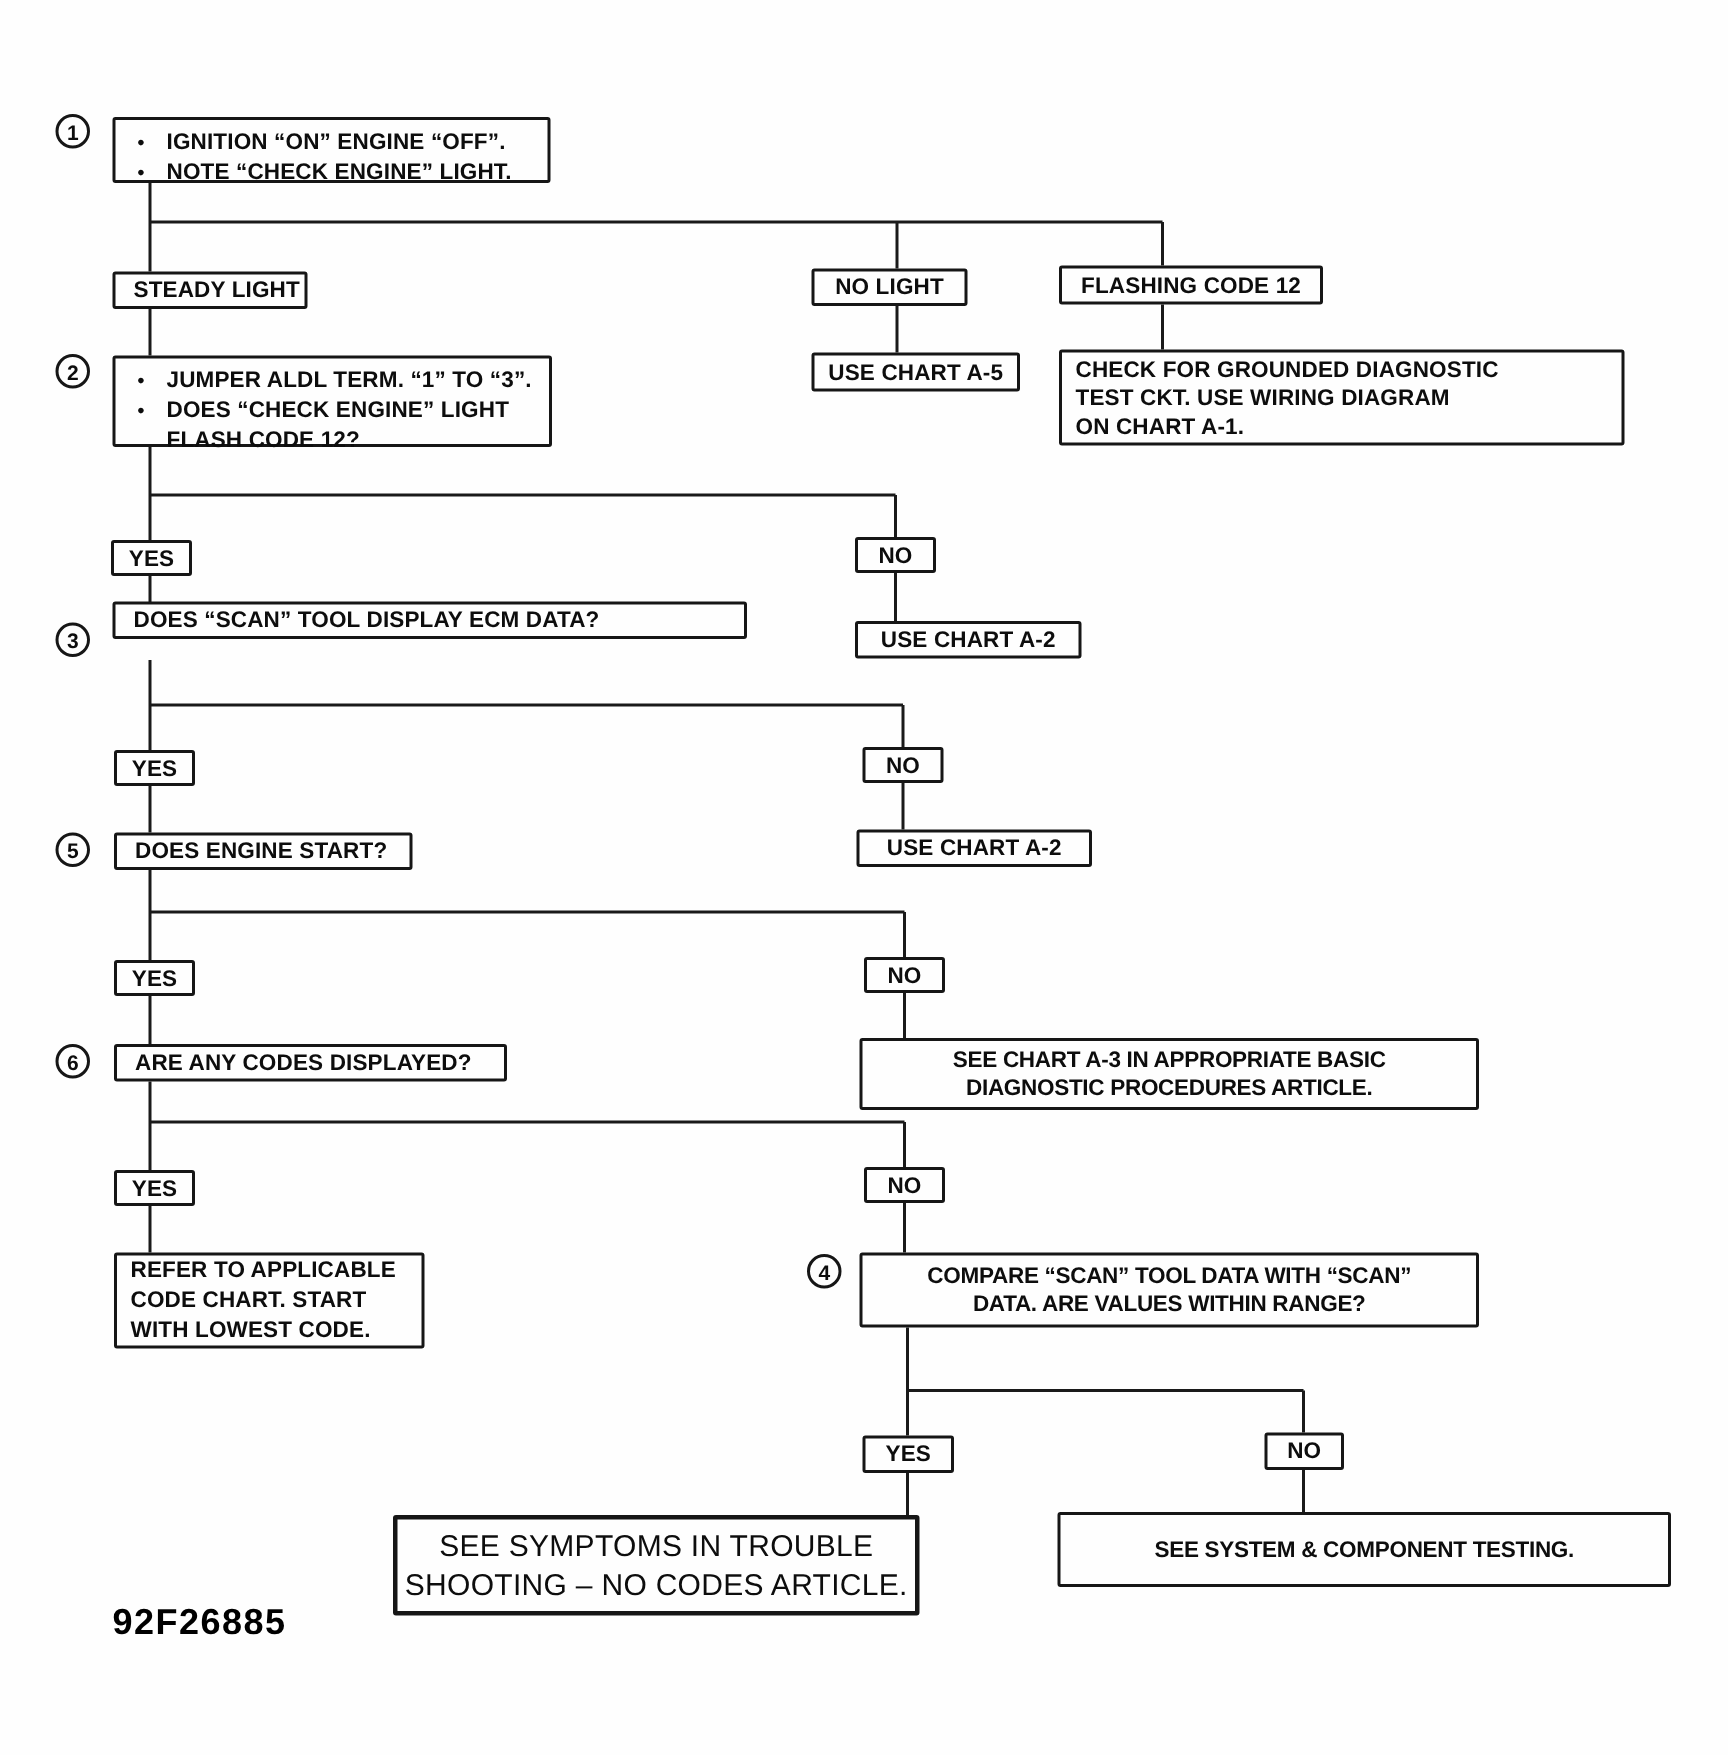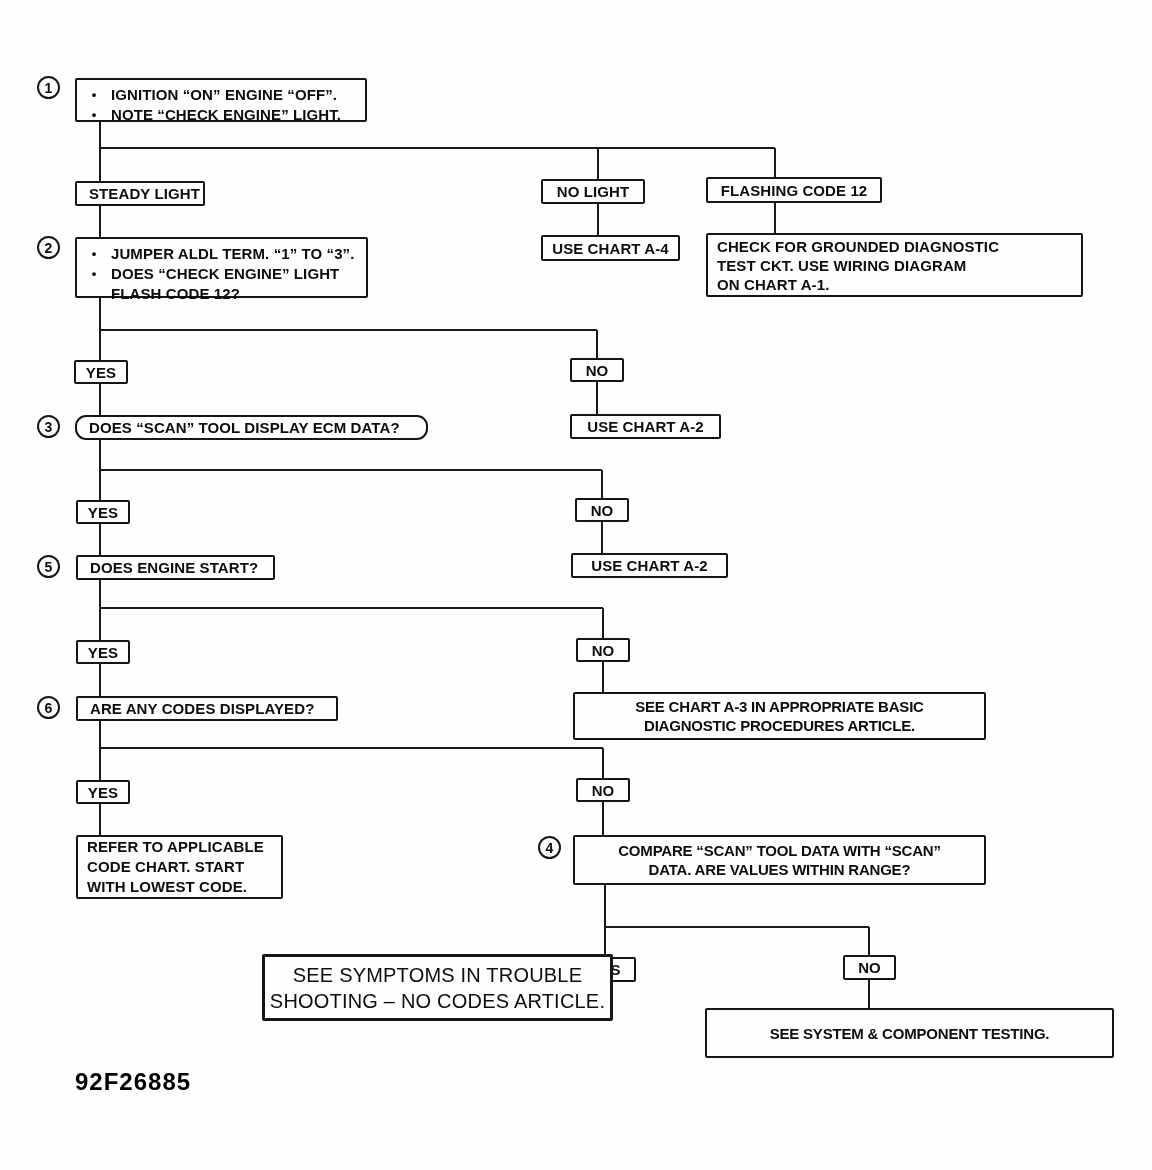--- a/index.html
+++ b/index.html
@@ -76,21 +76,21 @@
     <span>STEADY LIGHT</span>
   </div>
   <div class="fbox ctr" style="left:541px;top:179px;width:104px;height:25px;">
     <span>NO LIGHT</span>
   </div>
   <div class="fbox ctr" style="left:706px;top:177px;width:176px;height:26px;">
     <span>FLASHING CODE 12</span>
   </div>
 
   <div class="fbox ctr" style="left:541px;top:235px;width:139px;height:26px;">
-    <span>USE CHART A-4</span>
+    <span>USE CHART A-5</span>
   </div>
 
   <div class="fbox lines-left" style="left:706px;top:233px;width:377px;height:64px;">
     <span class="line">CHECK FOR GROUNDED DIAGNOSTIC</span>
     <span class="line">TEST CKT. USE WIRING DIAGRAM</span>
     <span class="line">ON CHART A-1.</span>
   </div>
 
   <div class="fbox bullets" style="left:75px;top:237px;width:293px;height:61px;">
     <div class="brow">
@@ -106,21 +106,21 @@
     </div>
   </div>
 
   <div class="fbox yn" style="left:74px;top:360px;width:54px;height:24px;">
     <span>YES</span>
   </div>
   <div class="fbox yn" style="left:570px;top:358px;width:54px;height:24px;">
     <span>NO</span>
   </div>
 
-  <div class="fbox pad" style="left:75px;top:415px;width:353px;height:25px;border-radius:11px;">
+  <div class="fbox pad" style="left:75px;top:401px;width:423px;height:25px;">
     <span>DOES “SCAN” TOOL DISPLAY ECM DATA?</span>
   </div>
   <div class="fbox ctr" style="left:570px;top:414px;width:151px;height:25px;">
     <span>USE CHART A-2</span>
   </div>
 
   <div class="fbox yn" style="left:76px;top:500px;width:54px;height:24px;">
     <span>YES</span>
   </div>
   <div class="fbox yn" style="left:575px;top:498px;width:54px;height:24px;">
@@ -167,21 +167,21 @@
     <span class="line">DATA. ARE VALUES WITHIN RANGE?</span>
   </div>
 
   <div class="fbox yn" style="left:575px;top:957px;width:61px;height:25px;">
     <span>YES</span>
   </div>
   <div class="fbox yn" style="left:843px;top:955px;width:53px;height:25px;">
     <span>NO</span>
   </div>
 
-  <div class="fbox ctr big thick" style="left:262px;top:954px;width:351px;height:67px;">
+  <div class="fbox ctr big thick" style="left:262px;top:1010px;width:351px;height:67px;">
     <span class="line">SEE SYMPTOMS IN TROUBLE</span>
     <span class="line">SHOOTING – NO CODES ARTICLE.</span>
   </div>
   <div class="fbox ctr cond" style="left:705px;top:1008px;width:409px;height:50px;">
     <span class="line">SEE SYSTEM &amp; COMPONENT TESTING.</span>
   </div>
 
   <div id="figcode">92F26885</div>
 
 </div>

